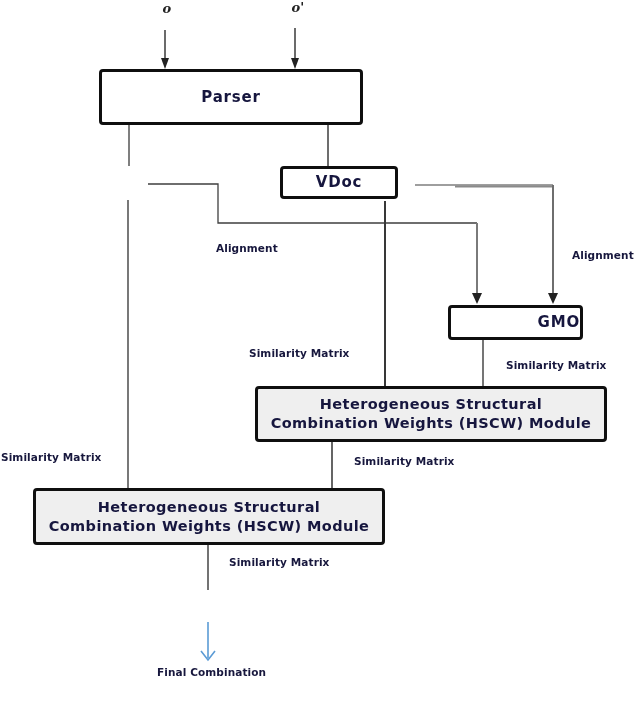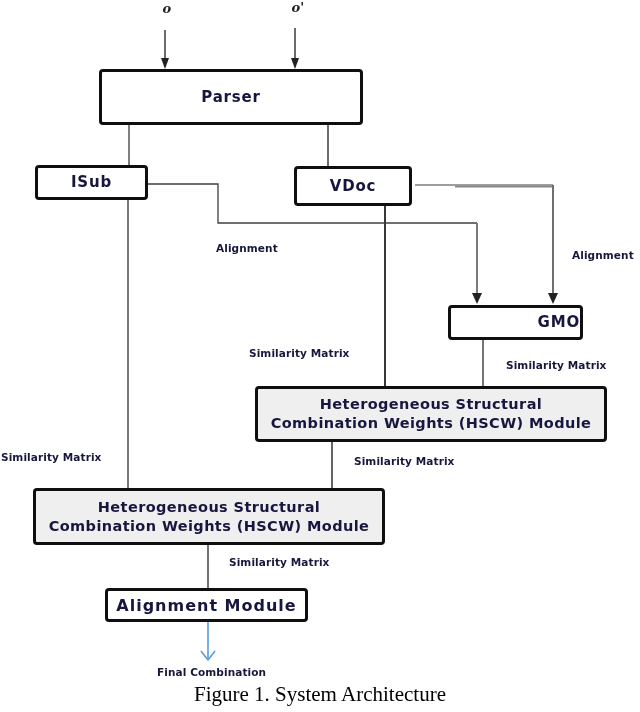--- a/index.html
+++ b/index.html
@@ -11,21 +11,21 @@
   .node{
     position:absolute;z-index:2;box-sizing:border-box;
     border:3px solid #0f0f0f;background:#ffffff;border-radius:4px;
     display:flex;align-items:center;justify-content:center;flex-direction:column;
     color:#16163e;font-weight:bold;letter-spacing:0.8px;font-size:15px;
     text-align:center;line-height:19px;
   }
   .node.gray{background:#efefef;}
   .parser{left:99px;top:69px;width:264px;height:56px;}
   .isub{left:35px;top:165px;width:113px;height:35px;}
-  .vdoc{left:294px;top:166px;width:118px;height:40px;}
+  .vdoc{left:280px;top:166px;width:118px;height:33px;}
   .gmo{left:448px;top:305px;width:135px;height:35px;align-items:flex-end;}
   .hscw-top{left:255px;top:386px;width:352px;height:56px;font-size:14.5px;letter-spacing:0.4px;}
   .hscw-bottom{left:33px;top:488px;width:352px;height:57px;font-size:14.5px;letter-spacing:0.4px;}
   .align-module{left:105px;top:588px;width:203px;height:34px;font-size:16px;letter-spacing:1px;}
   .lbl{
     position:absolute;z-index:3;white-space:nowrap;
     font-size:10.5px;font-weight:bold;color:#17173d;letter-spacing:0.1px;
   }
   .lbl-o{left:155px;top:1px;width:24px;text-align:center;
     font-family:"DejaVu Serif","Liberation Serif",serif;font-style:italic;font-size:13px;color:#222;}
@@ -81,45 +81,38 @@
     <line x1="208" y1="622" x2="208" y2="658" stroke="#5b9bd5" stroke-width="1.6"></line>
     <path d="M201,651 L208,660 L215,651" fill="none" stroke="#5b9bd5" stroke-width="1.6"></path>
   </svg>
 
   <div class="lbl lbl-o">o</div>
   <div class="lbl lbl-o2">o'</div>
 
   <div class="node parser">
     <span>Parser</span>
   </div>
-  <div class="node isub">
-    <span>ISub</span>
-  </div>
   <div class="node vdoc">
     <span>VDoc</span>
   </div>
   <div class="node gmo">
     <span>GMO</span>
   </div>
   <div class="node gray hscw-top">
     <span>Heterogeneous Structural</span>
     <span>Combination Weights (HSCW) Module</span>
   </div>
   <div class="node gray hscw-bottom">
     <span>Heterogeneous Structural</span>
     <span>Combination Weights (HSCW) Module</span>
   </div>
-  <div class="node align-module">
-    <span>Alignment Module</span>
-  </div>
 
   <div class="lbl lbl-align-left">Alignment</div>
   <div class="lbl lbl-align-right">Alignment</div>
   <div class="lbl lbl-sim-upper">Similarity Matrix</div>
   <div class="lbl lbl-sim-gmo">Similarity Matrix</div>
   <div class="lbl lbl-sim-left">Similarity Matrix</div>
   <div class="lbl lbl-sim-mid">Similarity Matrix</div>
   <div class="lbl lbl-sim-bottom">Similarity Matrix</div>
   <div class="lbl lbl-final">Final Combination</div>
 
-  <div class="caption">Figure 1. System Architecture</div>
 
 </div>
 
 </body></html>

